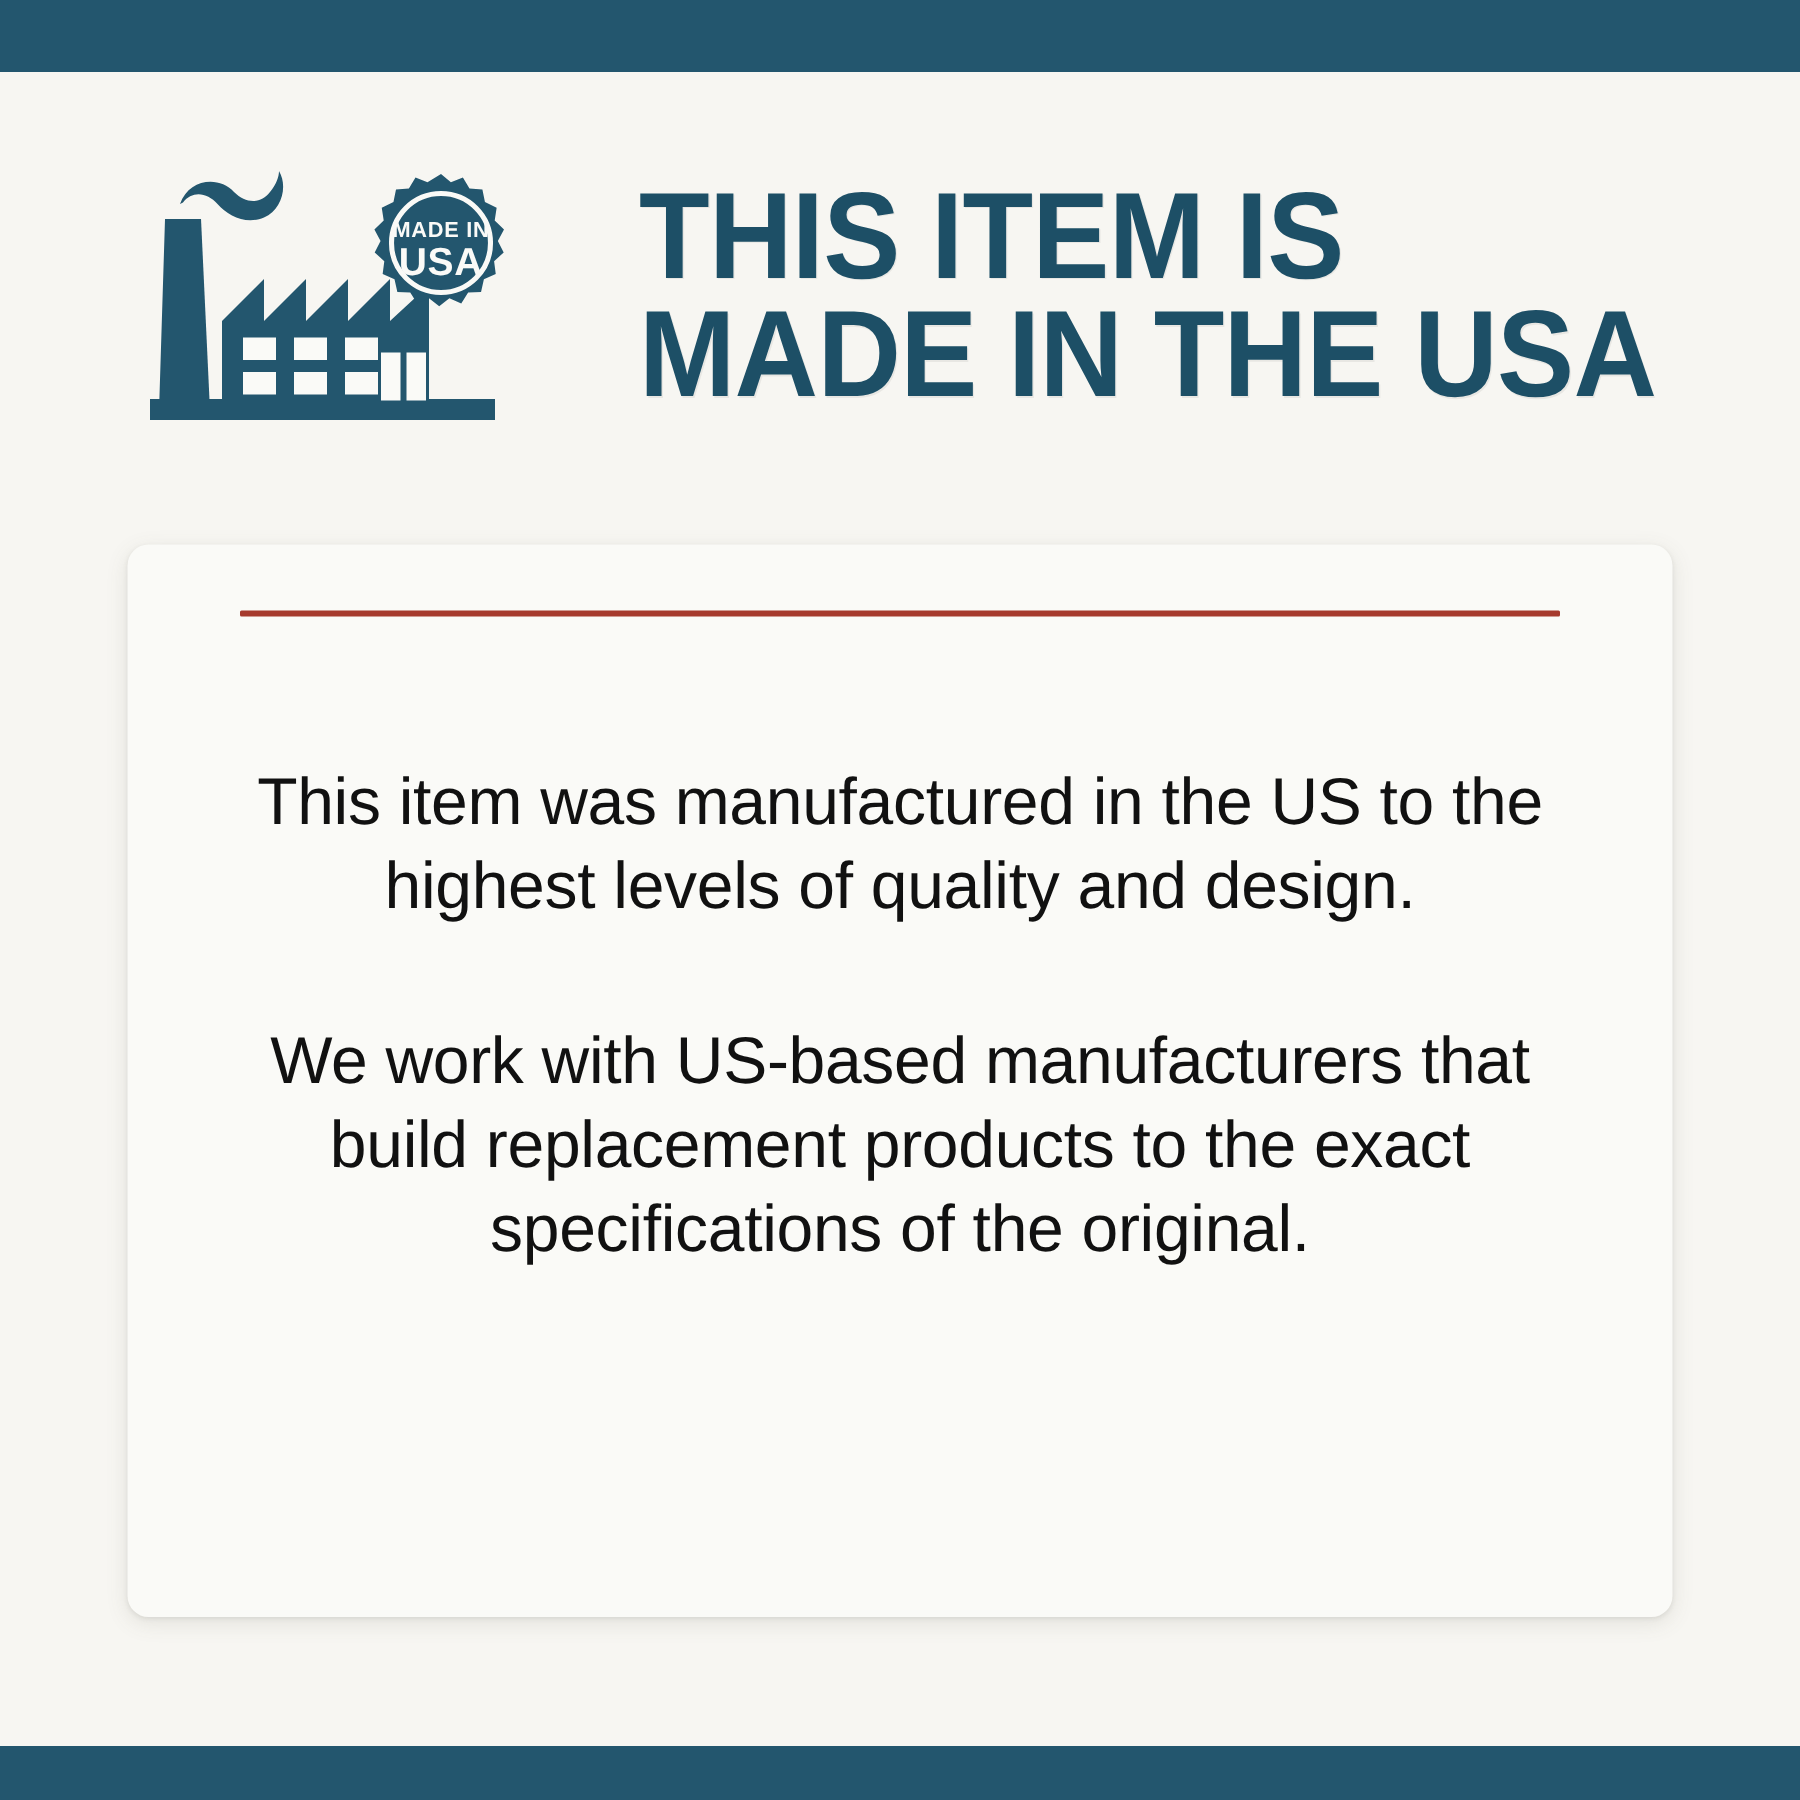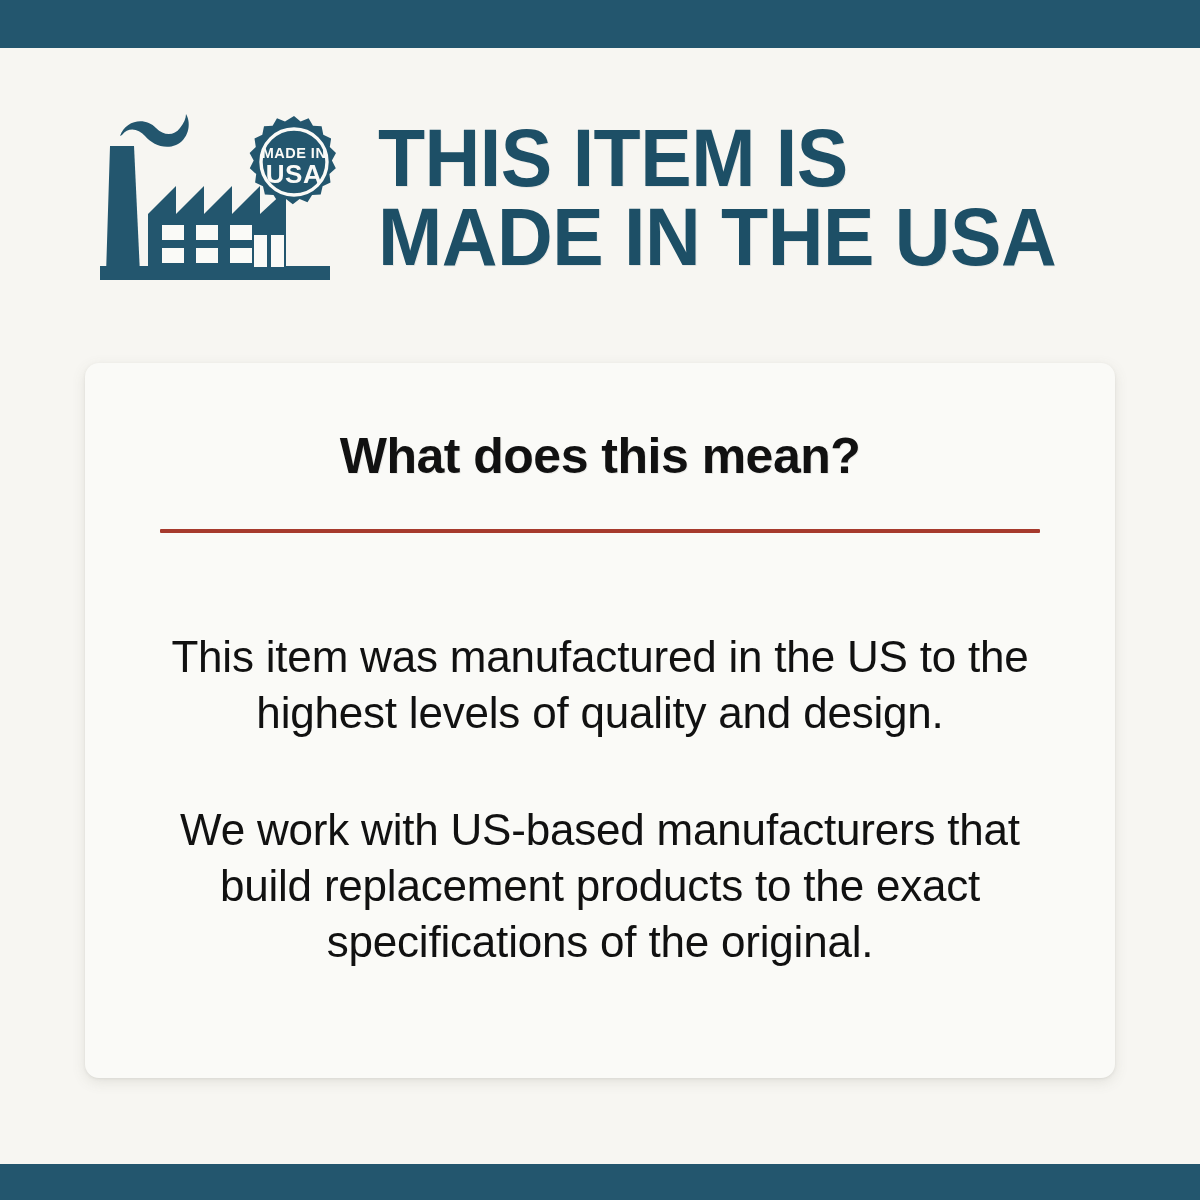--- a/index.html
+++ b/index.html
@@ -29,20 +29,21 @@
   .header {
     position: absolute;
     left: 0;
     top: 48px;
     width: 1200px;
     height: 300px;
     display: flex;
     align-items: center;
     padding-left: 100px;
     box-sizing: border-box;
+    gap: 48px;
   }
   .logo-wrap {
     width: 250px;
     height: 185px;
     flex: 0 0 auto;
     position: relative;
   }
   .logo-wrap svg { display: block; }
 
   .headline {
@@ -150,21 +151,20 @@
         <text x="46" y="67" text-anchor="middle" fill="#fafaf7" font-family="'Liberation Sans Narrow','Liberation Sans',sans-serif" font-weight="bold" font-size="26" letter-spacing="0.5">USA</text>
       </g>
     </svg>
   </div>
 
   <h1 class="headline">THIS ITEM IS
 MADE IN THE USA</h1>
 </div>
 
 <div class="card">
-  <h2 class="card-title">What does this mean?</h2>
 
   <div class="divider"></div>
 
   <p class="body-copy second">This item was manufactured in the US to the highest levels of quality and design.</p>
 
   <p class="body-copy first">We work with US-based manufacturers that build replacement products to the exact specifications of the original.</p>
 </div>
 
 <div class="brand-bar bottom"></div>
 

